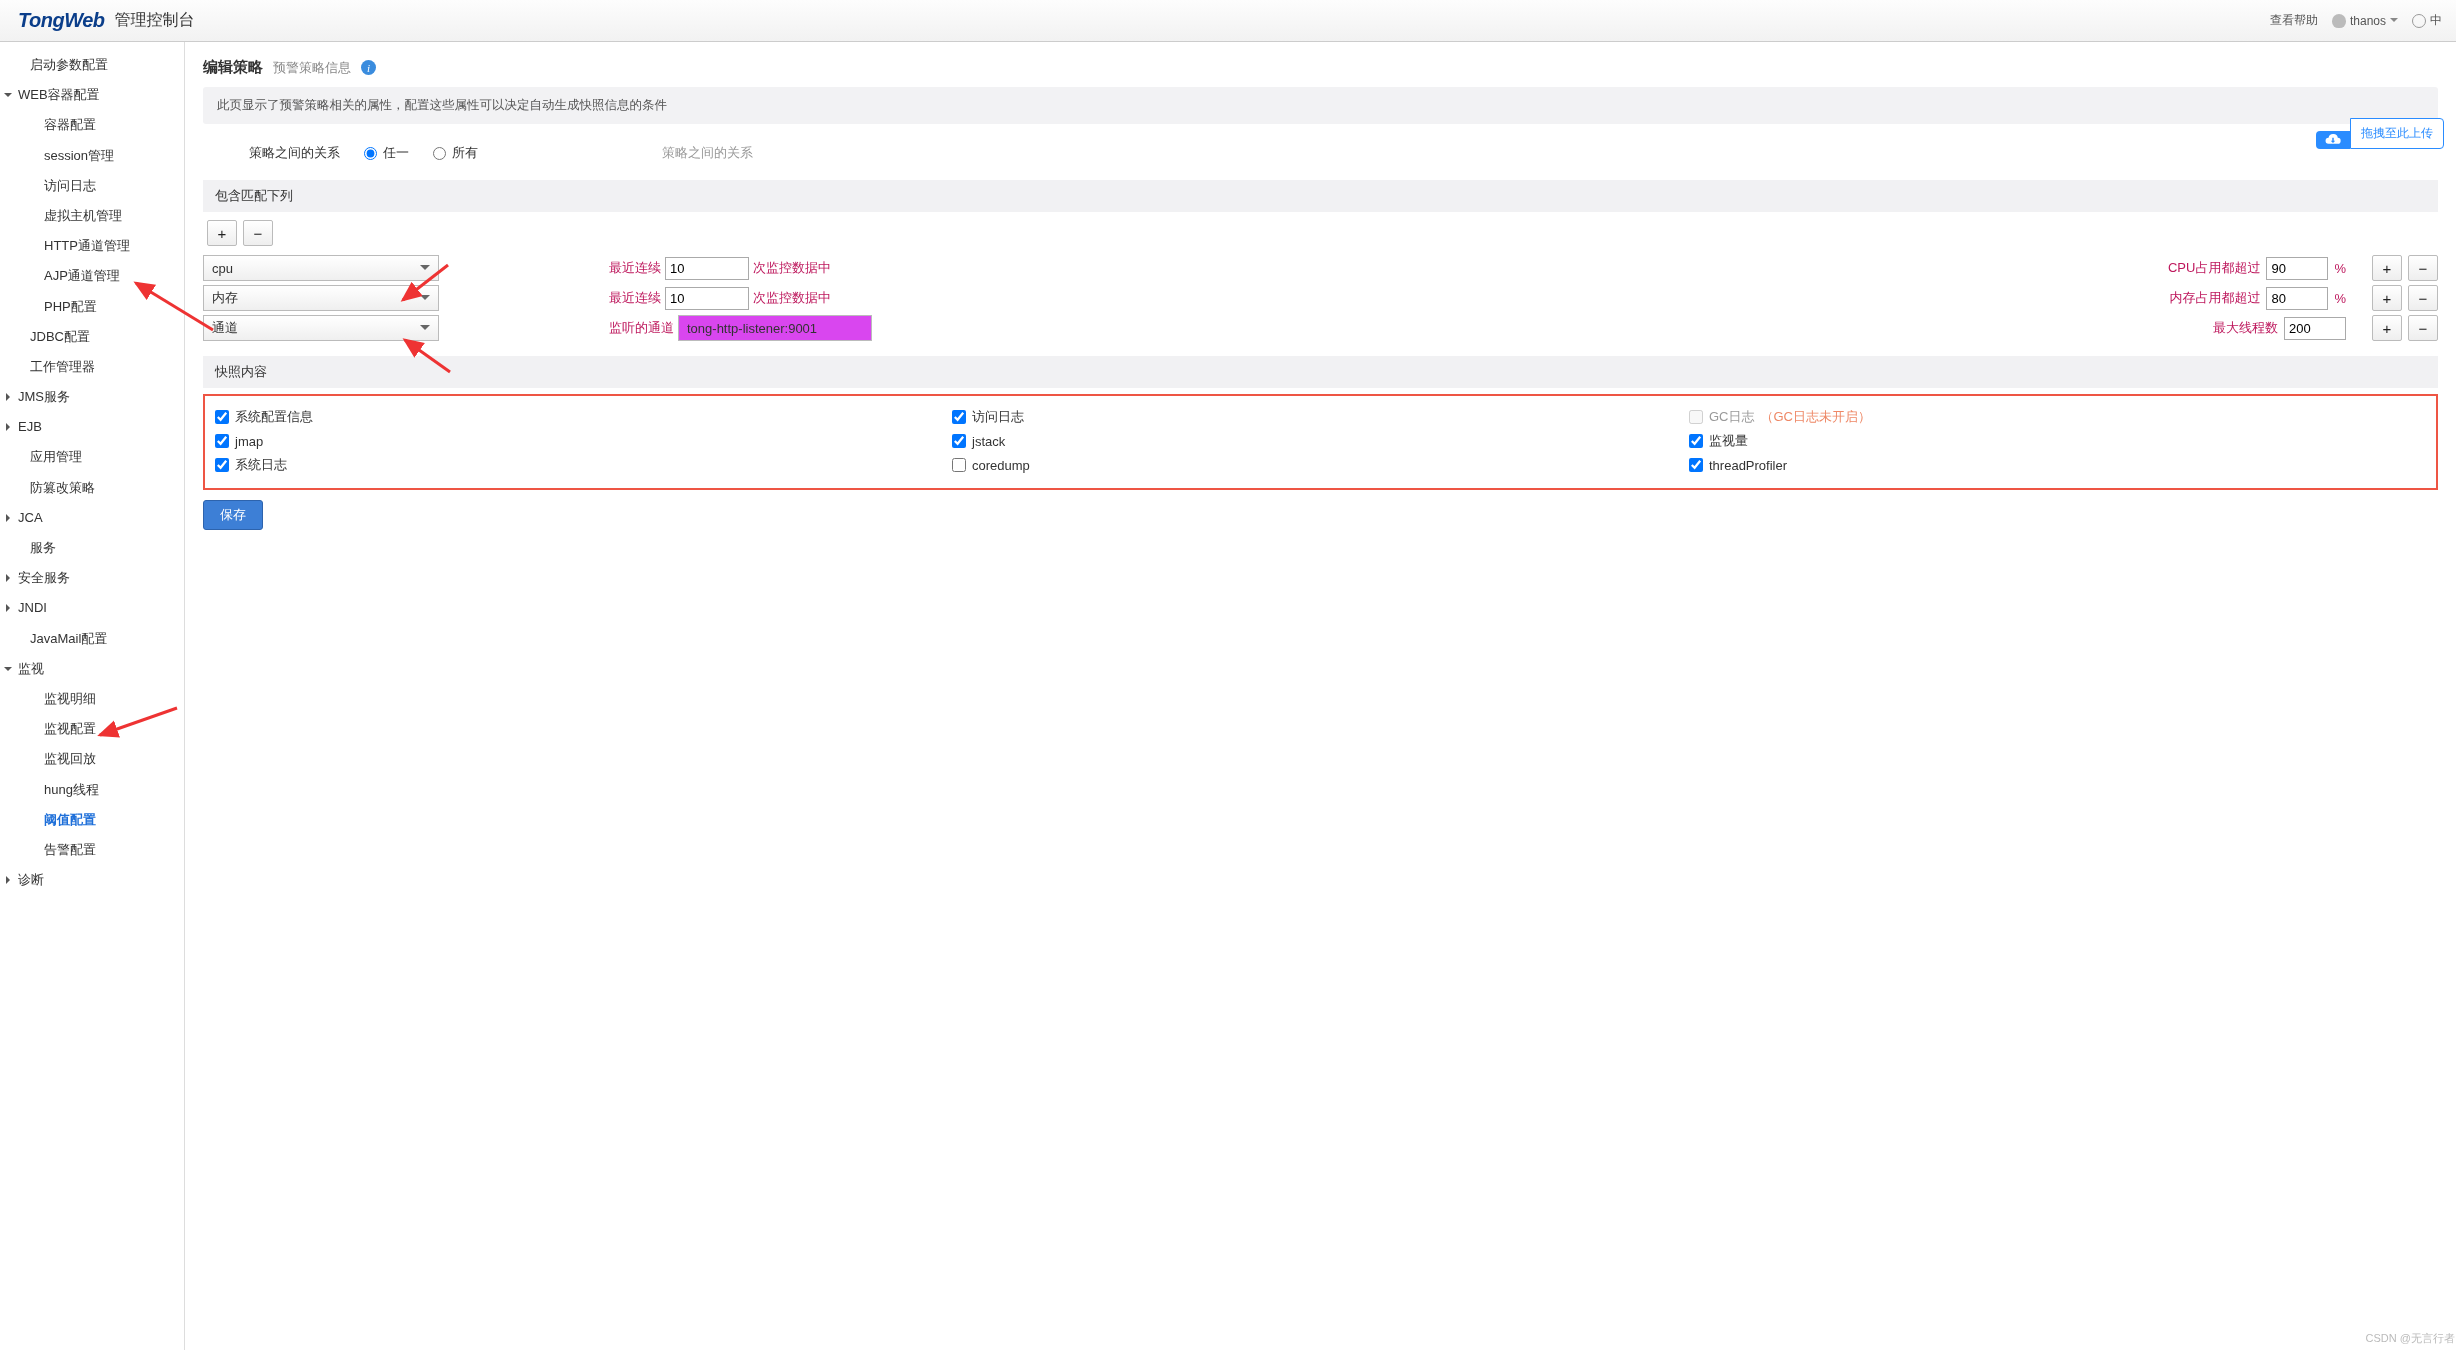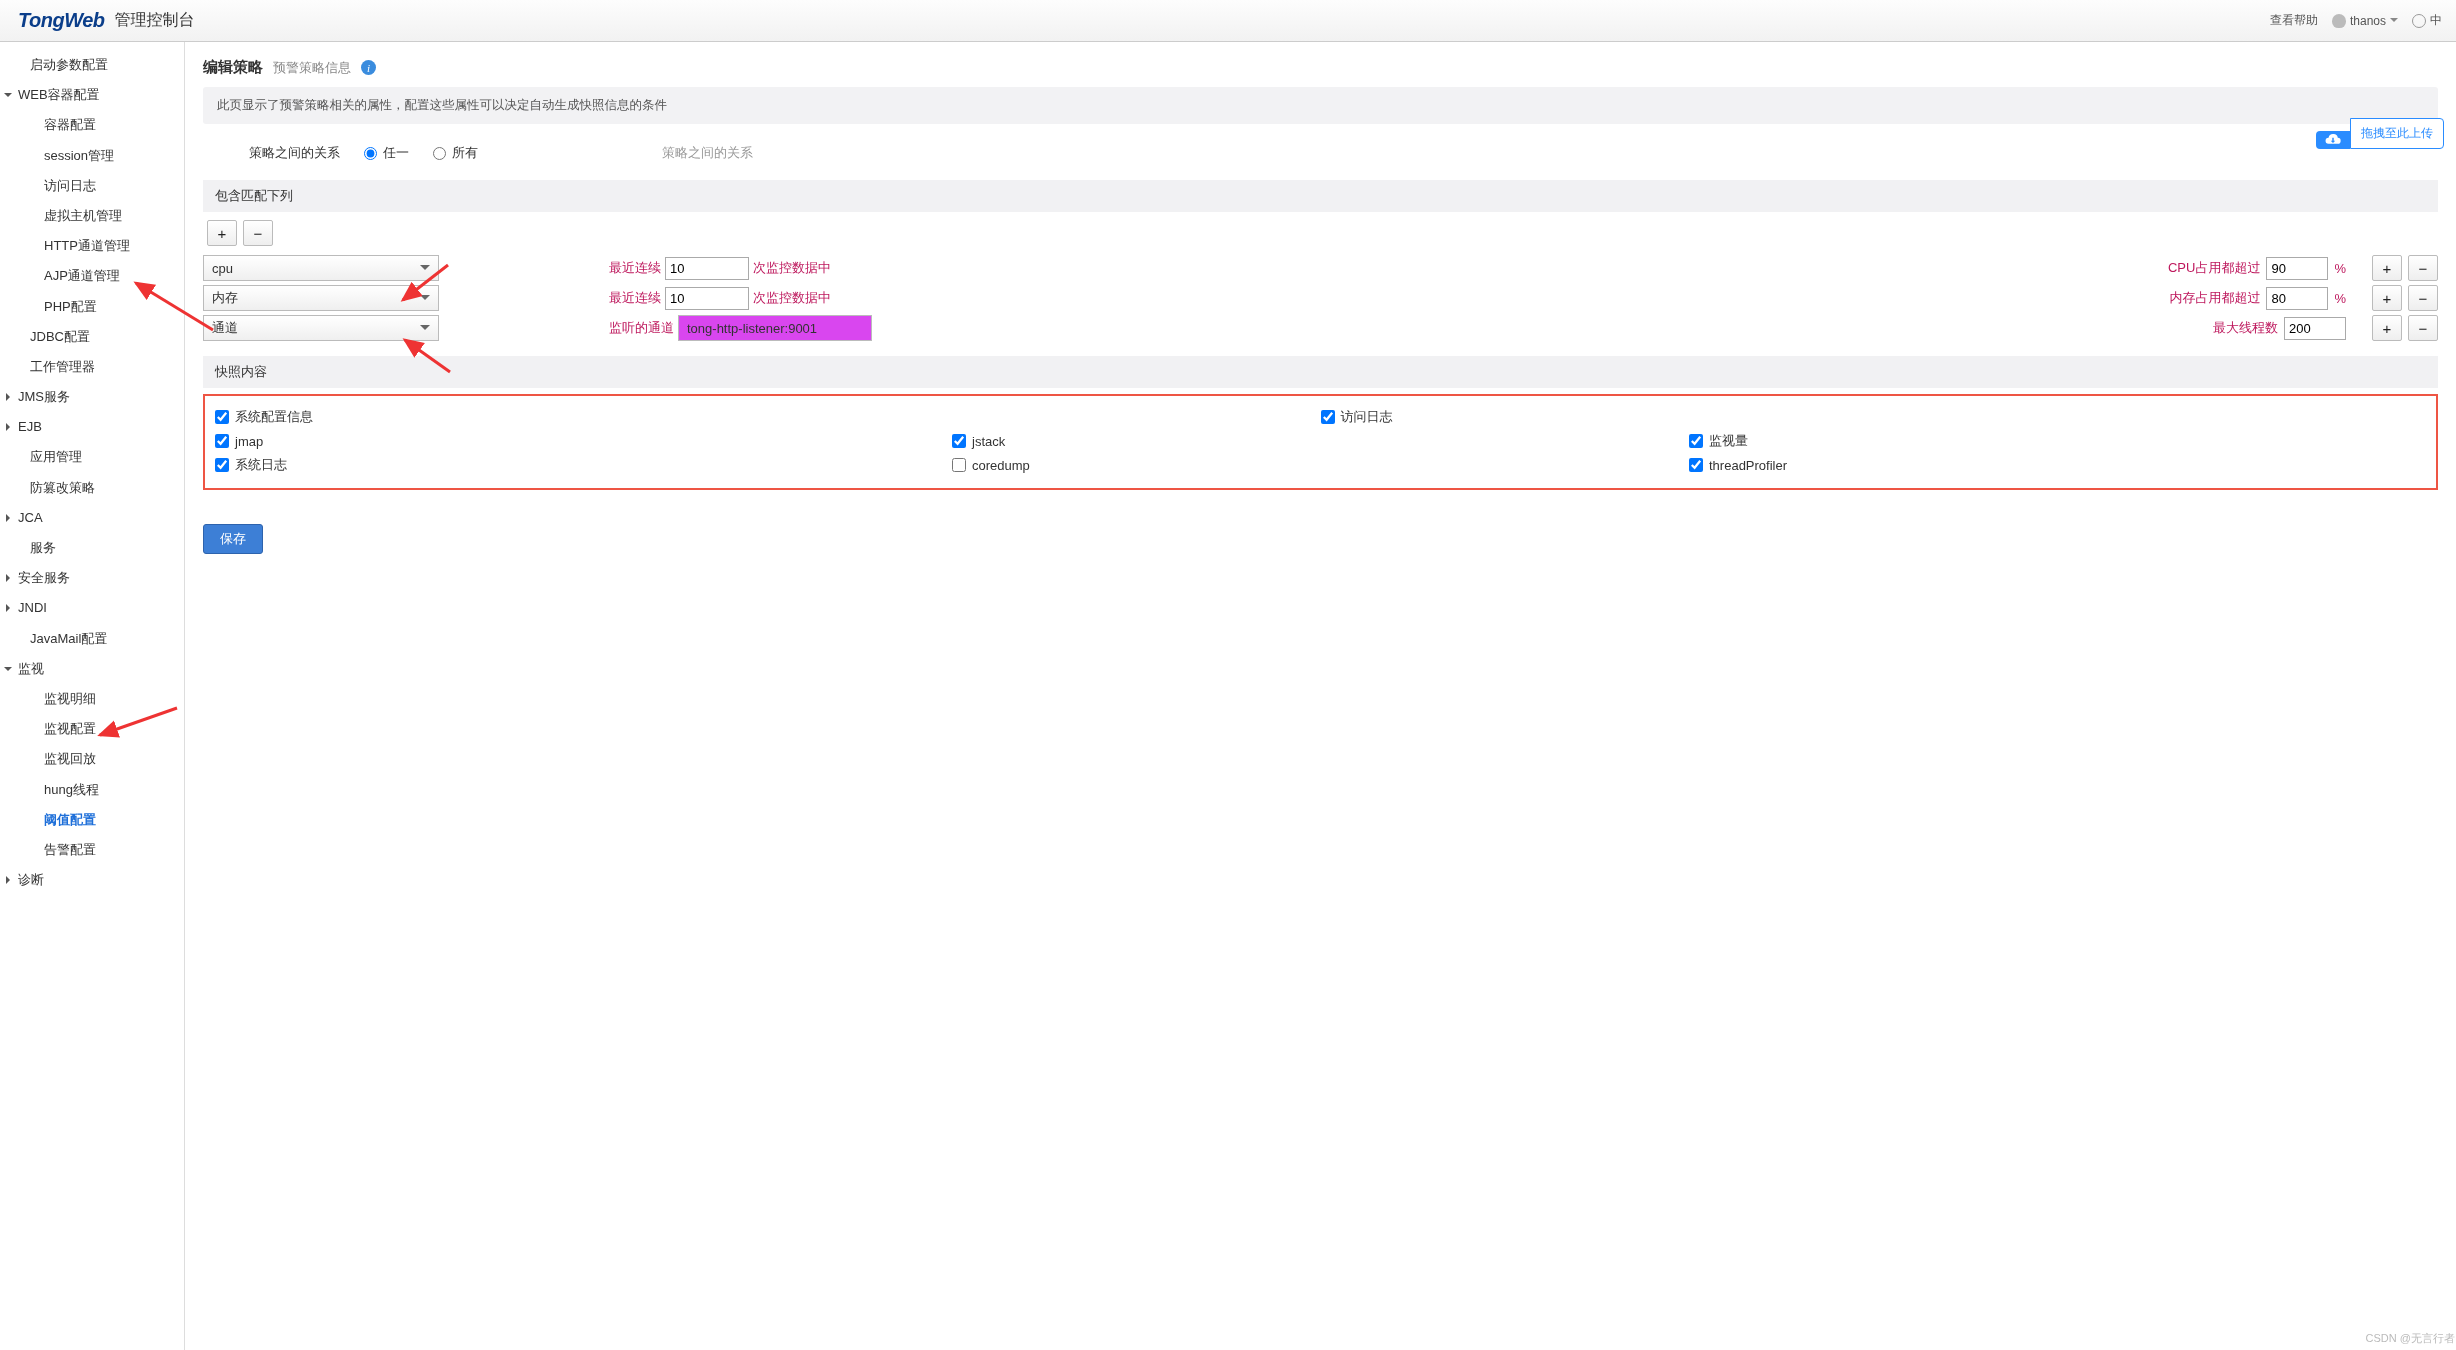--- a/index.html
+++ b/index.html
@@ -60,21 +60,21 @@
 
 .listener-sel { width:194px; height:26px; border:1px solid #bbb; background:#d946ef; display:flex; align-items:center; justify-content:space-between; padding:0 8px; font-size:13px; cursor:pointer; }
 
 .snapshot-area { border:2px solid #e54; margin:6px 18px 10px 0; padding:6px 10px 8px 10px; }
 .snap-row { display:flex; align-items:center; margin:6px 0; }
 .snap-cell { flex:1; display:flex; align-items:center; gap:6px; font-size:13px; }
 .snap-cell input[type=checkbox] { width:14px; height:14px; }
 .snap-cell.disabled { color:#999; }
 .snap-cell .warn { color:#e86; }
 
-.save-btn { background:#3d7fd6; color:#fff; border:1px solid #2d63ad; padding:5px 16px; font-size:13px; border-radius:3px; cursor:pointer;margin-top:24px; }
+.save-btn { background:#3d7fd6; color:#fff; border:1px solid #2d63ad; padding:5px 16px; font-size:13px; border-radius:3px; cursor:pointer; }
 
 
 .float-upload { position:fixed; right:12px; top:118px; display:flex; align-items:flex-end; cursor:pointer; }
 .float-upload .ico { background:#2a8cff; width:34px; display:flex; align-items:center; justify-content:center; border-radius:4px 0 0 4px; }
 .float-upload .ico svg { width:18px; height:18px; }
 .float-upload .txt { background:#fff; border:1px solid #2a8cff; color:#2a8cff; font-size:12px; padding:6px 10px; display:flex; align-items:center; border-radius:0 4px 4px 0; }
 
 
 .arrow { position:absolute; pointer-events:none; }
 
@@ -225,20 +225,25 @@
     <div class="snapshot-area" id="snaps">
         <div class="snap-row">
           <div class="snap-cell">
             <input type="checkbox" checked="" style="">
             <span>系统配置信息</span>
           </div>
           <div class="snap-cell">
             <input type="checkbox" checked="" style="">
             <span>访问日志</span>
           </div>
+          <div class="snap-cell disabled">
+            <input type="checkbox" disabled="" style="">
+            <span>GC日志</span>
+            <span class="warn">（GC日志未开启）</span>
+          </div>
         </div>
         <div class="snap-row">
           <div class="snap-cell">
             <input type="checkbox" checked="" style="">
             <span>jmap</span>
           </div>
           <div class="snap-cell">
             <input type="checkbox" checked="" style="">
             <span>jstack</span>
           </div>

